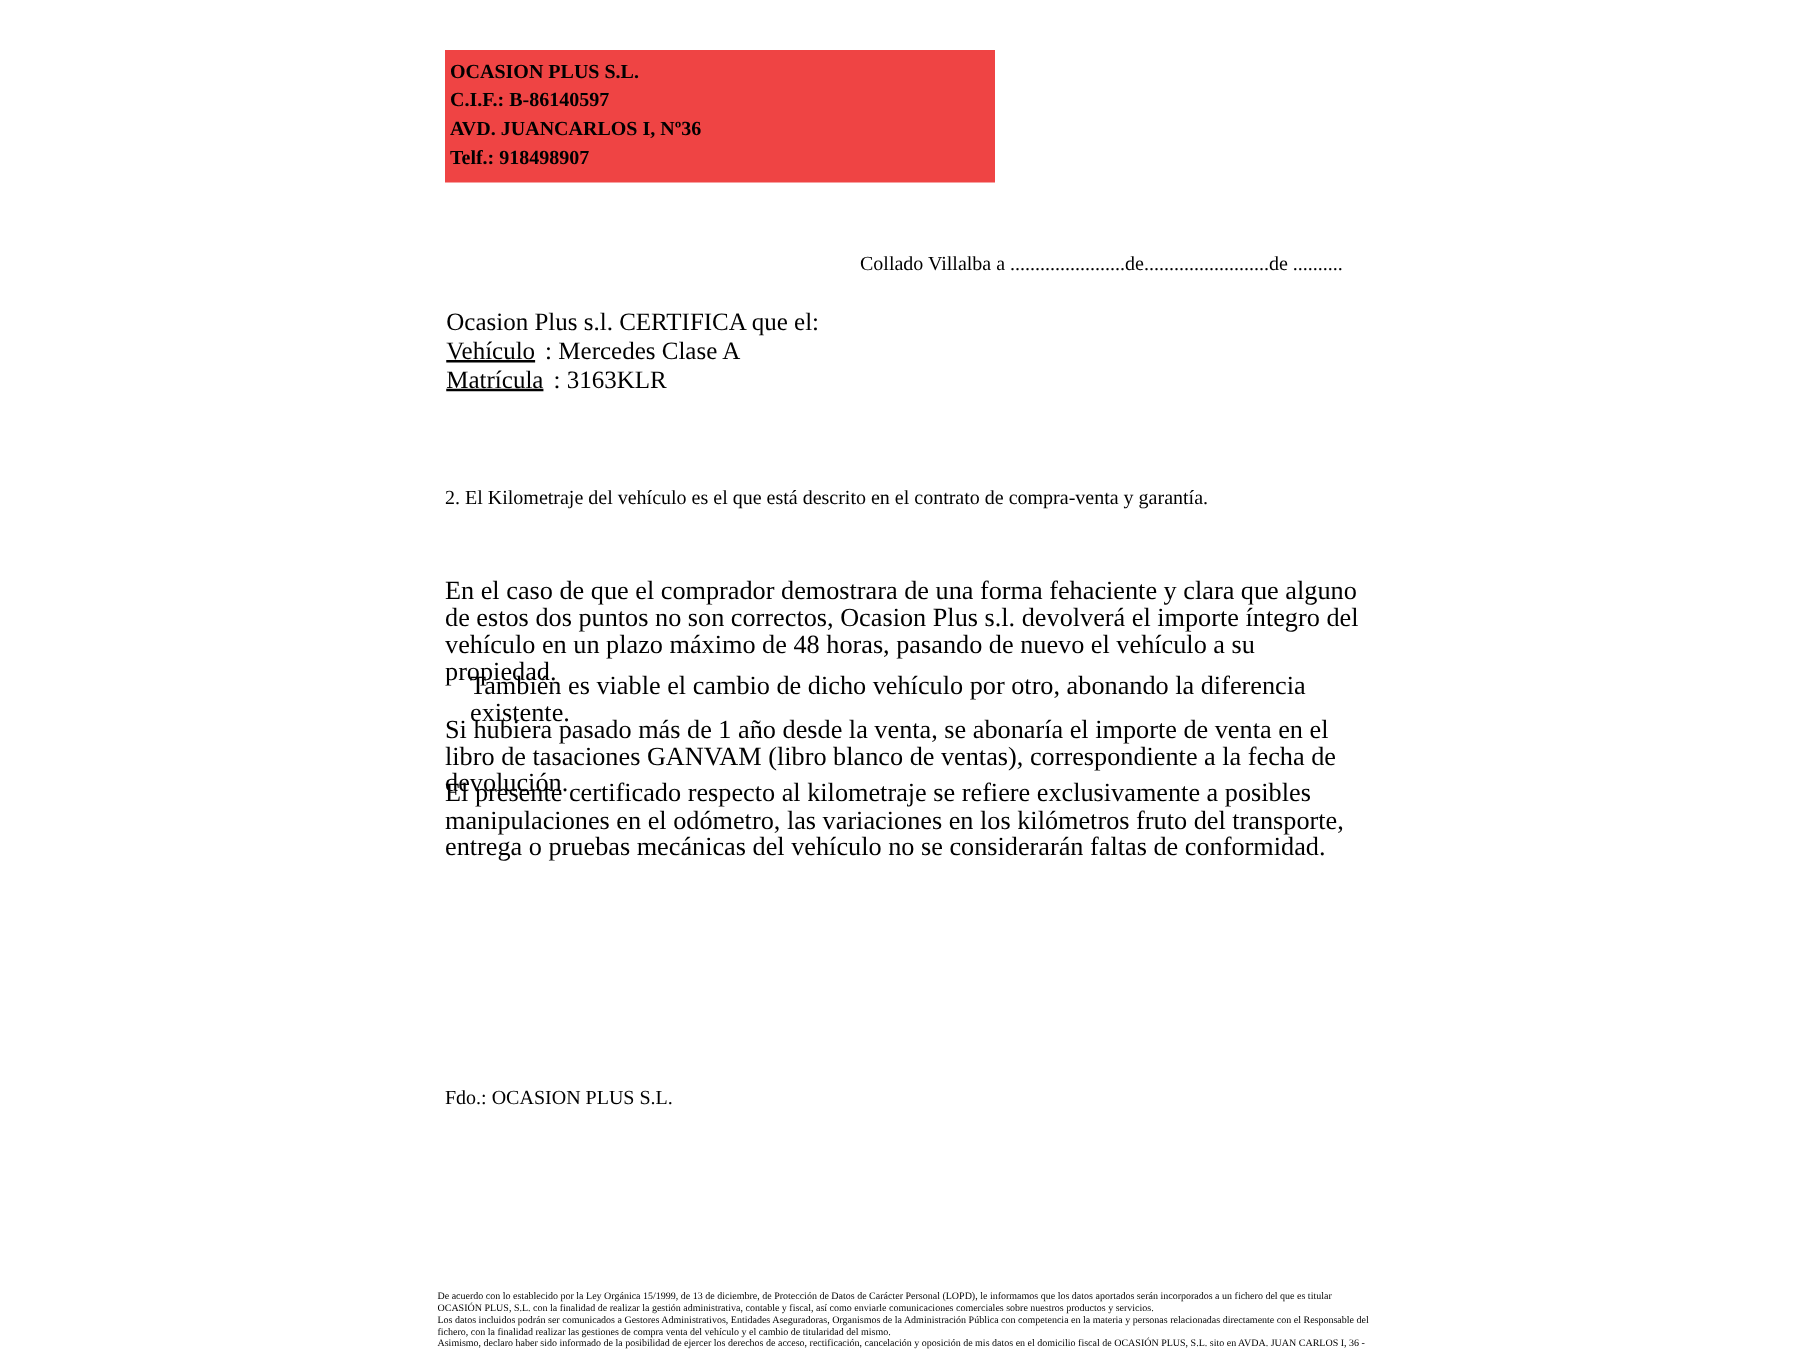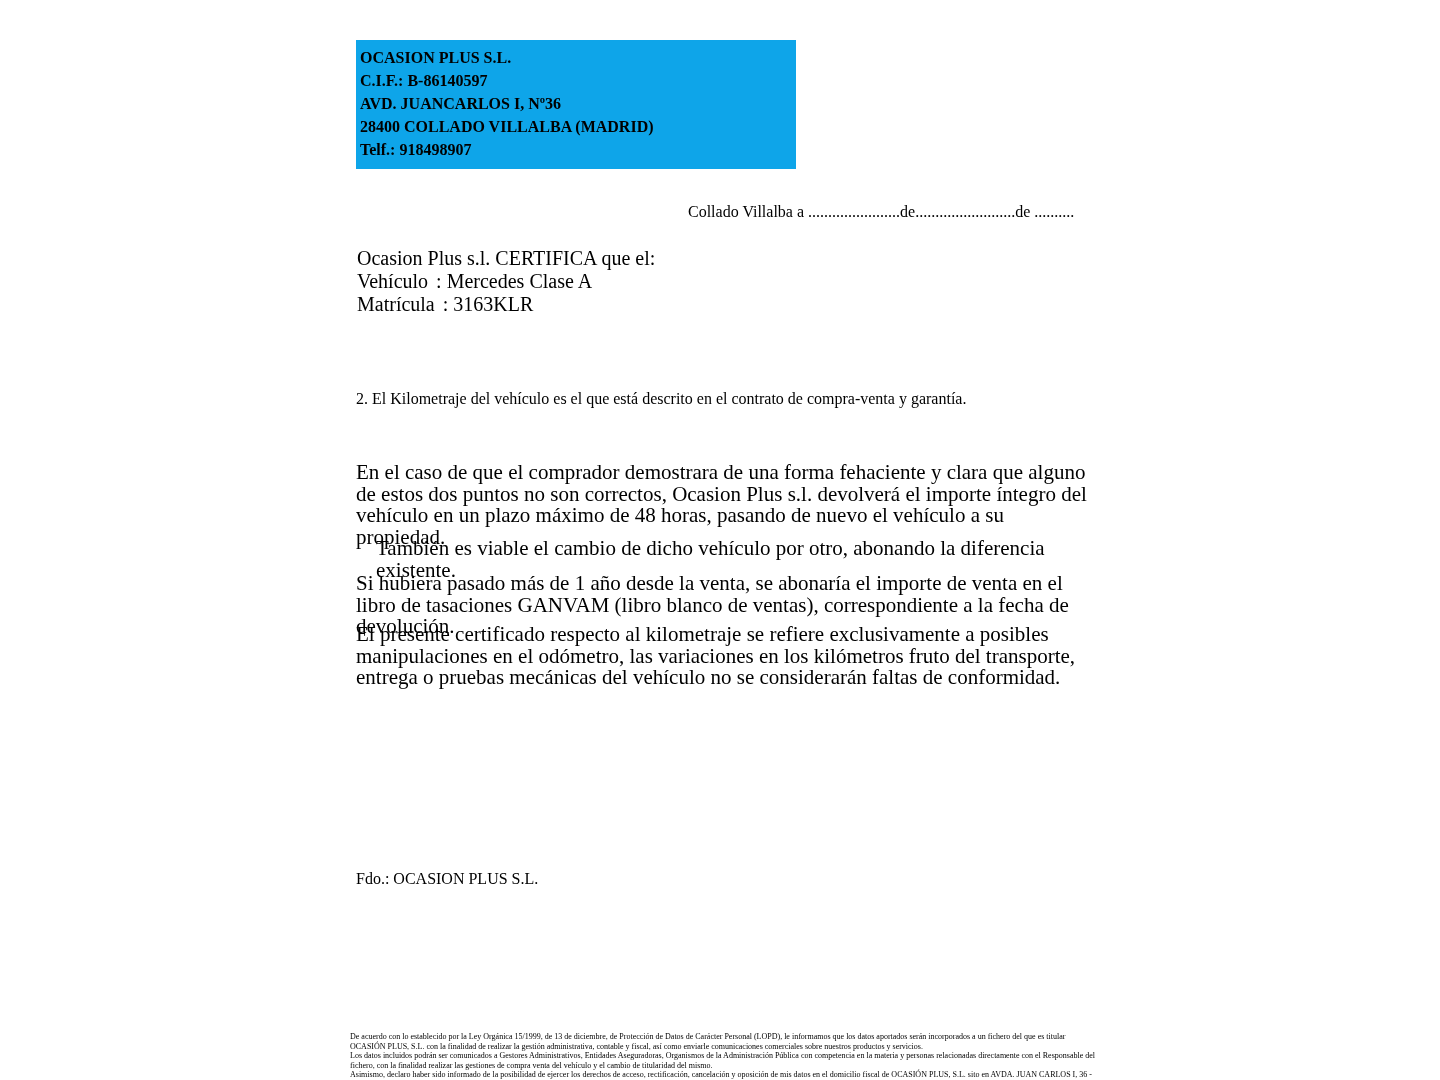--- a/index.html
+++ b/index.html
@@ -16,21 +16,21 @@
     width: 1440px;
     height: 1080px;
     background: #ffffff;
     overflow: hidden;
   }
   .header-box {
     position: absolute;
     left: 356px;
     top: 40px;
     width: 440px;
-    background: #0ea5e9;
+    background: #ef4444;
     padding: 6px 10px 8px 4px;
     font-weight: bold;
     font-size: 16px;
     line-height: 23px;
   }
   .date-line {
     position: absolute;
     left: 688px;
     top: 203px;
     font-size: 16px;
@@ -38,20 +38,21 @@
   }
   .cert-block {
     position: absolute;
     left: 357px;
     top: 247px;
     font-size: 20px;
     line-height: 22px;
   }
   .cert-row { margin-top: 1px; }
   .cert-label {
+    text-decoration: underline;
     display: inline-block;
     min-width: 66px;
     text-align: center;
   }
   .cert-value { margin-left: 8px; }
   .point {
     position: absolute;
     left: 356px;
     width: 740px;
     font-size: 16px;
@@ -88,21 +89,20 @@
 </style>
 </head>
 <body>
 
 <div class="page">
 
   <div class="header-box">
     <div>OCASION PLUS S.L.</div>
     <div>C.I.F.: B-86140597</div>
     <div>AVD. JUANCARLOS I, Nº36</div>
-    <div>28400 COLLADO VILLALBA (MADRID)</div>
     <div>Telf.: 918498907</div>
   </div>
 
   <div class="date-line">Collado Villalba a .......................de.........................de ..........</div>
 
   <div class="cert-block">
     <div>Ocasion Plus s.l. CERTIFICA que el:</div>
     <div class="cert-row">
       <span class="cert-label">Vehículo</span><span class="cert-value">: Mercedes Clase A</span>
     </div>

